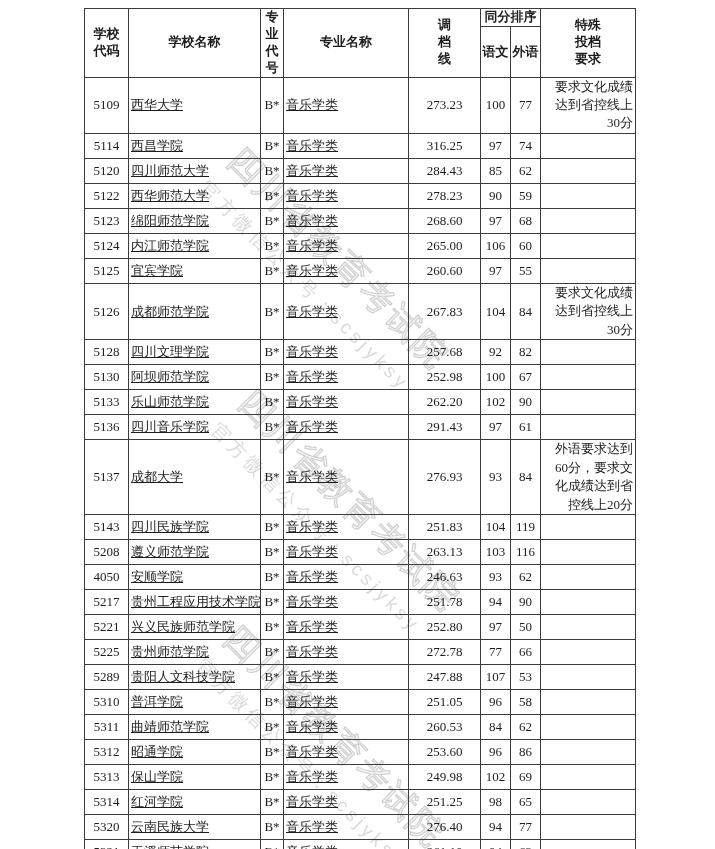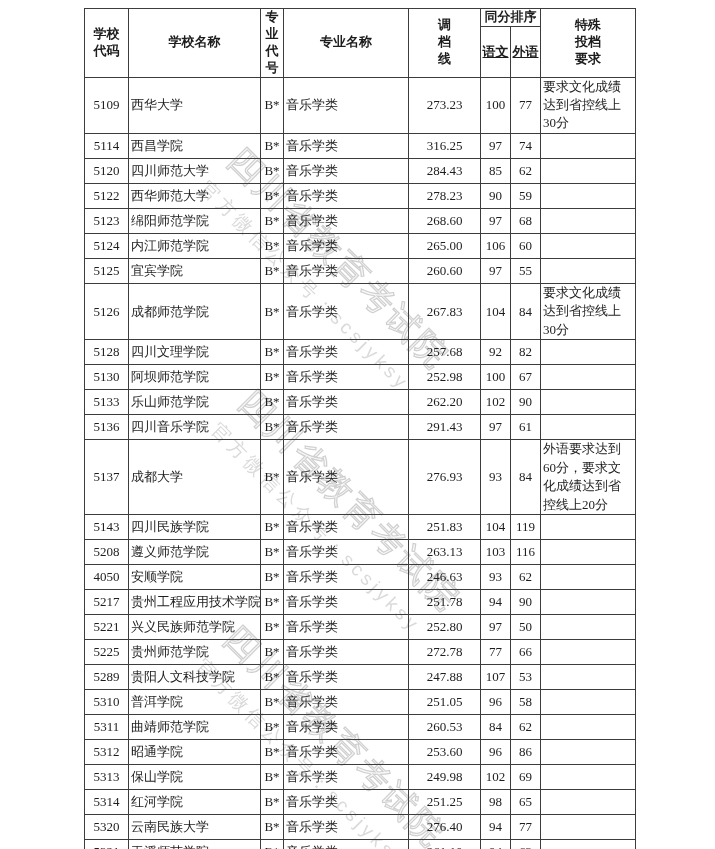--- a/index.html
+++ b/index.html
@@ -36,31 +36,31 @@
   .adm th,.adm td{
     border:1px solid var(--border); overflow:hidden;
   }
   .adm thead th{
     font-weight:bold; font-size:13px; text-align:center;
     vertical-align:middle; padding:0; line-height:1.3;
   }
   .pre{white-space:pre-line;}
   .h-vert4{line-height:1.12; font-size:12.5px;}
   .h-tb{font-size:12.5px; height:15px; line-height:14px;margin-left:16px;}
-  .h-sub{height:48px;text-decoration:underline;}
+  .h-sub{height:48px;}
   .adm tbody td{
     font-size:13px; height:24px; vertical-align:middle; padding:0 2px;
   }
   .c-code,.c-mcode,.c-cutoff,.c-num{text-align:center;}
   .c-school,.c-major{
-    text-align:left; padding-left:4px; white-space:nowrap; font-size:12.8px;
+    text-align:left; padding-left:4px; white-space:nowrap; font-size:12.8px;text-decoration:underline;
   }
   .c-cutoff{font-weight:normal;}
   .c-special{
-    text-align:left; font-size:12.5px; line-height:1.42; padding:1px 2px;
+    text-align:right; font-size:12.5px; line-height:1.42; padding:1px 2px;
   }
 </style>
 </head>
 <body>
 
 <div class="page">
 
   <div class="wm wm1">
     <div class="wm-big">四川省教育考试院</div>
     <div class="wm-small">官方微信公众号：scsjyksy</div>

